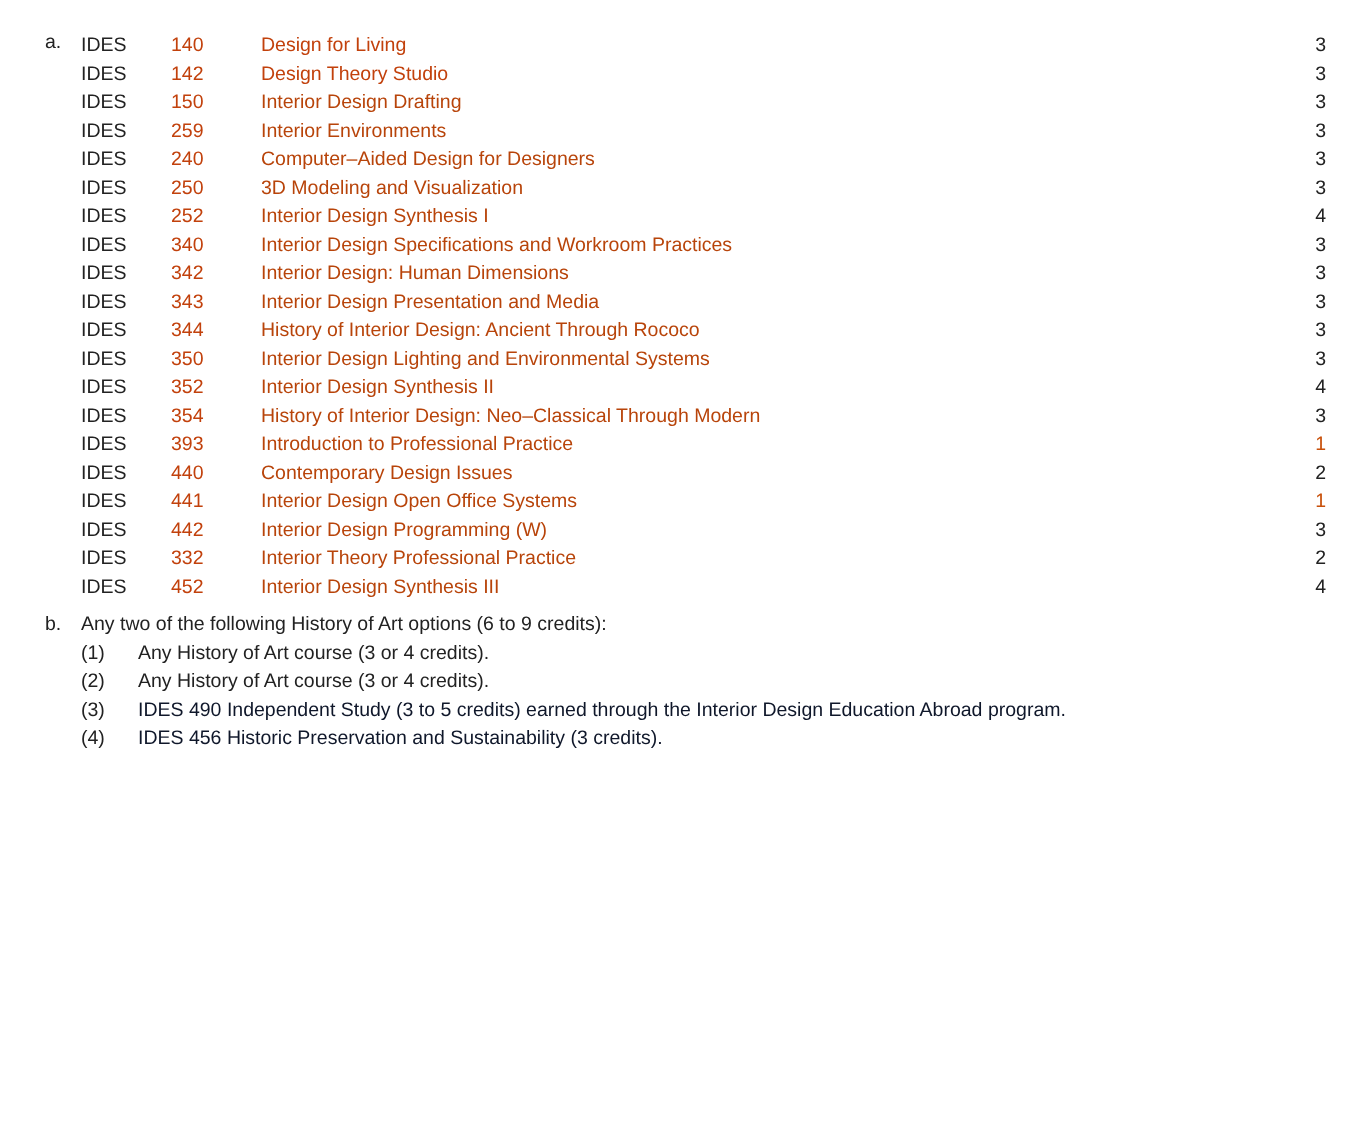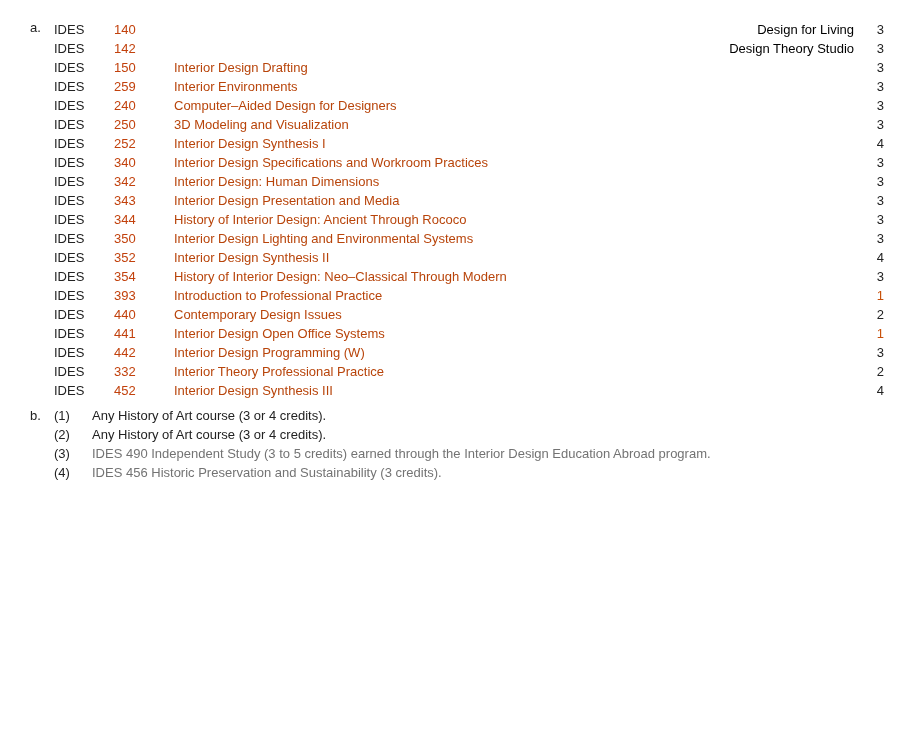--- a/index.html
+++ b/index.html
@@ -56,22 +56,21 @@
     .col-num {
       width: 60px;
       color: #c2410c;
     }
 
     .col-title {
       color: #b8440a;
     }
 
     .col-title.black {
-      color: #000000;
-      text-align: right;
+      color: #c2410c;
     }
 
     .col-credits {
       text-align: right;
       width: 30px;
       color: #222;
     }
 
     .col-credits.orange {
       color: #c8500a;
@@ -94,21 +93,21 @@
       min-width: 30px;
       color: #222;
     }
 
     .sub-text {
       flex: 1;
       color: #222;
     }
 
     .link-blue {
-      color: #737373;
+      color: #0f172a;
     }
   </style>
 </head>
 <body>
 
 <div>
 
   <div class="section-a">
     <div class="section-letter">a.</div>
     <div class="section-content">
@@ -235,20 +234,21 @@
     <td class="col-credits">4</td>
   </tr>
           </tbody>
       </table>
     </div>
   </div>
 
   <div class="section-b">
     <div class="section-letter">b.</div>
     <div class="section-content">
+      <div class="section-header">Any two of the following History of Art options (6 to 9 credits):</div>
       <div id="sub-items-container">
           <div class="sub-item">
     <div class="sub-num">(1)</div>
     <div class="sub-text">Any History of Art course (3 or 4 credits).</div>
   </div>
           <div class="sub-item">
     <div class="sub-num">(2)</div>
     <div class="sub-text">Any History of Art course (3 or 4 credits).</div>
   </div>
           <div class="sub-item">

